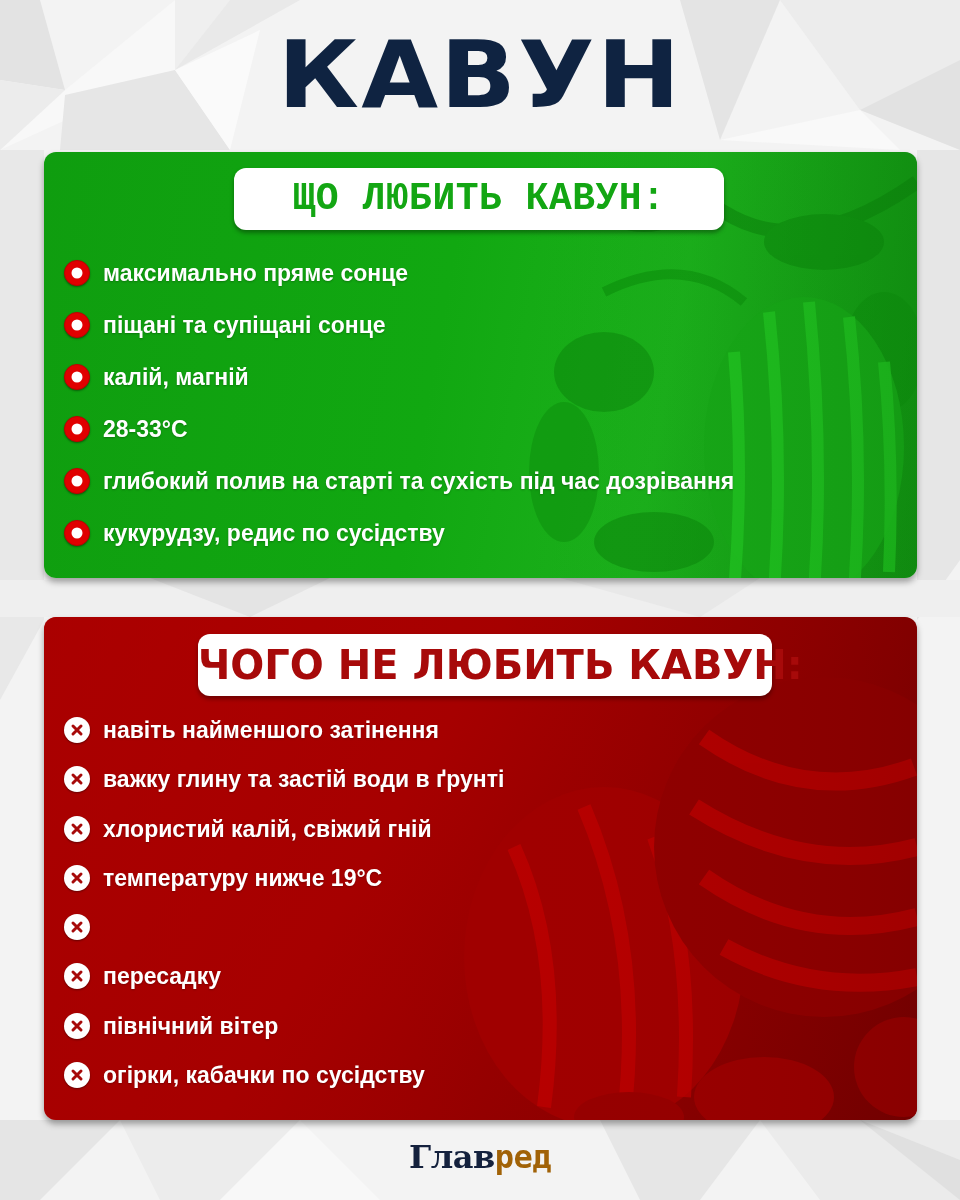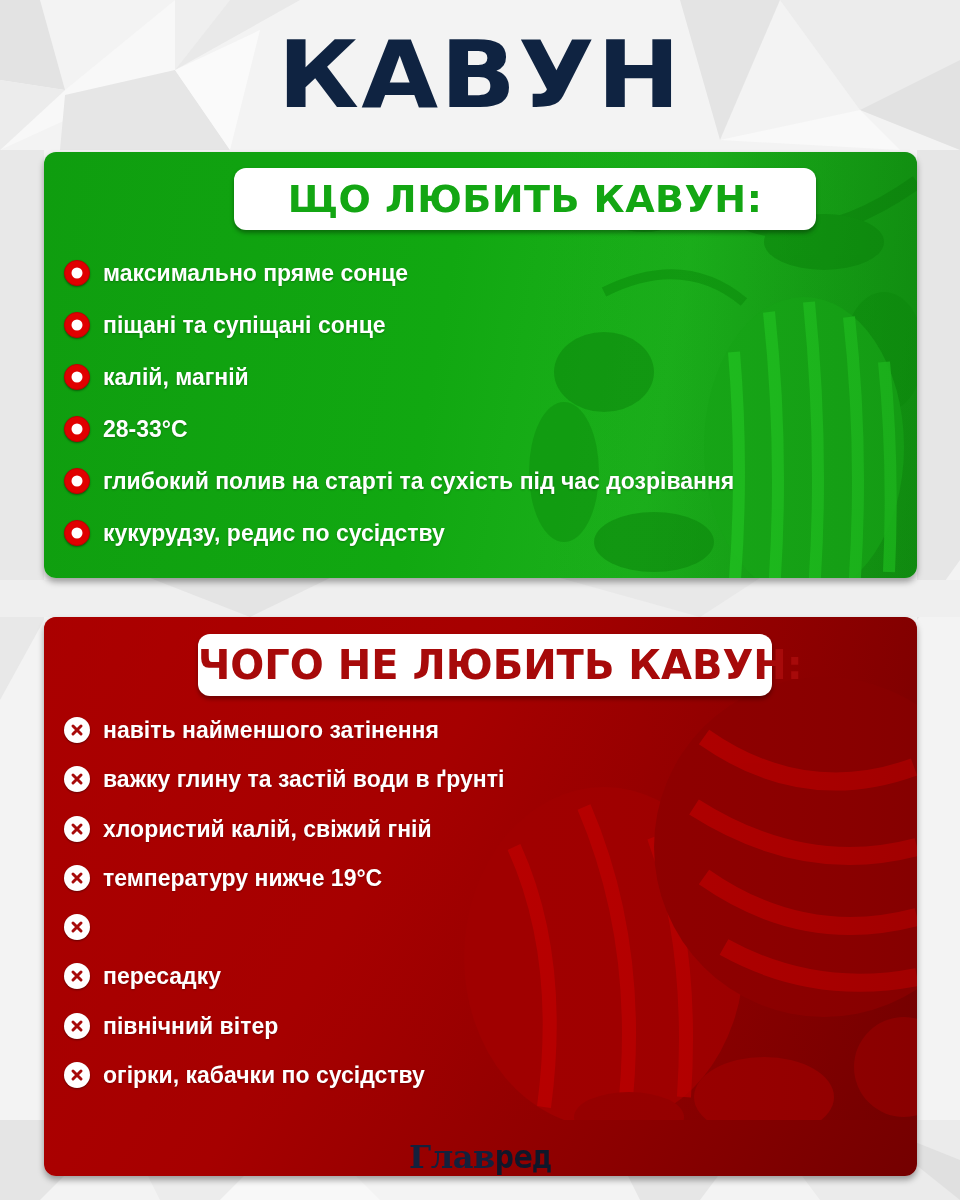--- a/index.html
+++ b/index.html
@@ -28,39 +28,40 @@
       border-radius: 12px;
       overflow: hidden;
       z-index: 2;
       box-shadow: 0 4px 6px rgba(0,0,0,0.35);
     }
     .card.green {
       top: 152px; height: 426px;
       background: linear-gradient(100deg, #0f9d0f 0%, #11a811 45%, #1cb01c 70%, #129012 100%);
     }
     .card.red {
-      top: 617px; height: 559px;
+      top: 617px; height: 503px;
       background: linear-gradient(120deg, #b00000 0%, #a60000 40%, #8a0000 75%, #740000 100%);
     }
     .card .art { position: absolute; inset: 0; z-index: 0; }
     .pill {
       position: absolute;
       background: #ffffff;
       border-radius: 12px;
       box-shadow: 0 3px 4px rgba(0,0,0,0.35);
       text-align: center;
       font-family: "DejaVu Sans", sans-serif;
       font-weight: bold;
       z-index: 2;
       white-space: nowrap;
     }
     .green .pill {
-      left: 190px; top: 16px; width: 582px; height: 62px;
+      left: 190px; top: 16px; width: 490px; height: 62px;
       color: #13a613; font-size: 38px; line-height: 62px;
       letter-spacing: 0.5px;
+      font-family: Liberation Mono, monospace;
     }
     .red .pill {
       left: 154px; top: 17px; width: 574px; height: 62px;
       color: #a70a0a; font-size: 40px; line-height: 62px;
       transform-origin: center;
     }
     .list { position: absolute; left: 20px; z-index: 2; list-style: none; }
     .green .list { top: 108px; }
     .red .list { top: 100px; }
     .item {
@@ -97,21 +98,21 @@
     }
     .x-icon svg { width: 14px; height: 14px; }
     .logo {
       position: absolute; left: 0; right: 0; top: 1138px;
       text-align: center; z-index: 2;
       font-family: "DejaVu Serif", serif;
       font-size: 32px; font-weight: bold;
       letter-spacing: -0.5px;
     }
     .logo .a { color: #14213d; }
-    .logo .b { color: #0f172a; font-family: "DejaVu Sans Mono", monospace; font-weight: bold; }
+    .logo .b { color: #a16207; font-family: "DejaVu Sans Mono", monospace; font-weight: bold; }
   </style>
 </head>
 <body>
 
 <svg class="bg-poly" width="960" height="1200" viewBox="0 0 960 1200">
   <rect width="960" height="1200" fill="#f3f3f3"></rect>
   <polygon points="0,0 40,0 65,90 0,80" fill="#e3e3e3"></polygon>
   <polygon points="65,90 175,0 175,70 0,150" fill="#f8f8f8"></polygon>
   <polygon points="0,80 65,90 0,150" fill="#ececec"></polygon>
   <polygon points="65,95 175,70 230,150 60,150" fill="#e6e6e6"></polygon>

